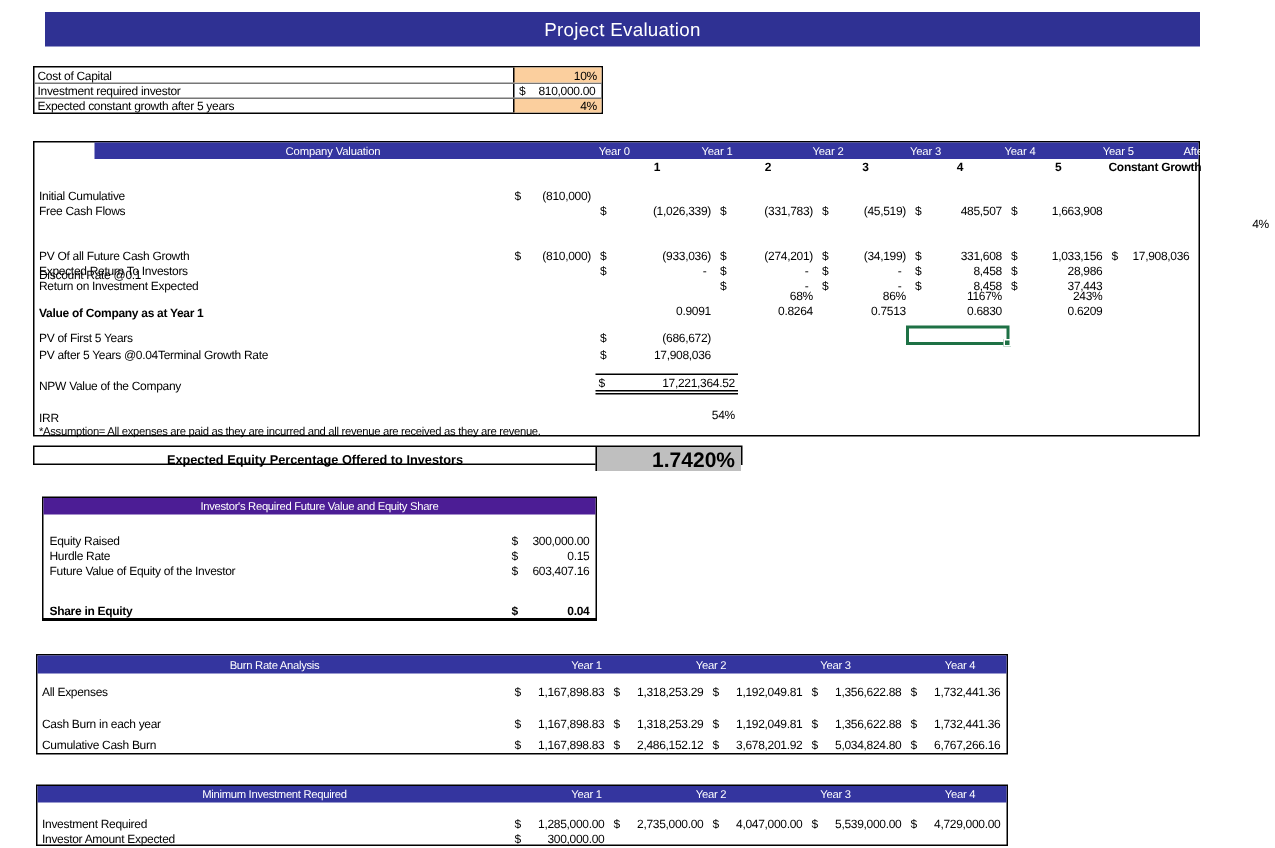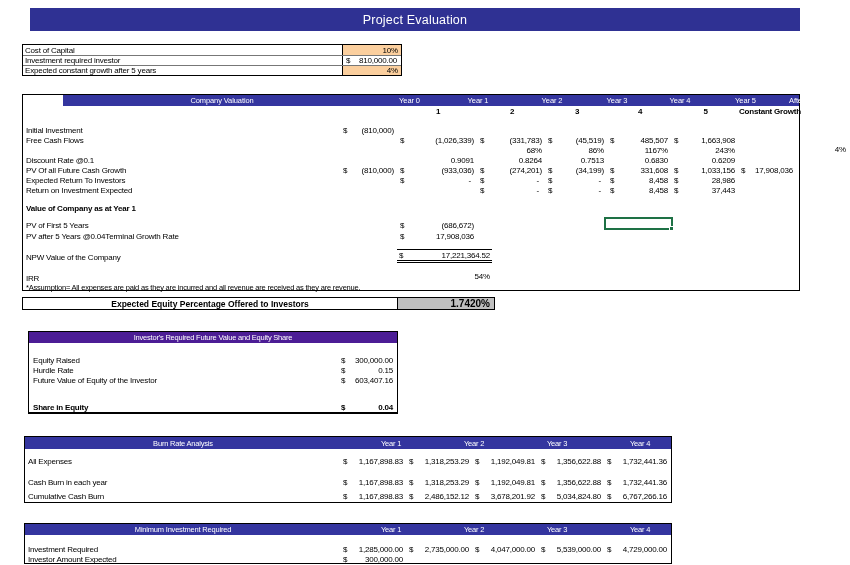--- a/index.html
+++ b/index.html
@@ -39,37 +39,37 @@
   .sp5 { height: 5px; } .sp8 { height: 8px; } .sp10 { height: 10px; }
   .hdr { background: #34359F; color: #fff; font-size: 7.5px; letter-spacing: -0.1px; margin-left: 40px; }
   .hdr > div { text-align: center; white-space: nowrap; }
   .sub > div { text-align: center; font-weight: bold; white-space: nowrap; }
   .c1 { grid-column: 1; } .c2 { grid-column: 2; } .c3 { grid-column: 3; } .c4 { grid-column: 4; }
   .c5 { grid-column: 5; } .c6 { grid-column: 6; } .c7 { grid-column: 7; } .c8 { grid-column: 8; }
   .cspan { grid-column: 1 / 9; }
   .lbl { padding-left: 3px; white-space: nowrap; }
   .mc { display: flex; justify-content: space-between; align-items: center; padding: 0 4px 0 2px; white-space: nowrap; }
   .mc .dashv { padding-right: 3px; }
-  .rnum { text-align: right; padding-right: 4px; white-space: nowrap; }
+  .rnum { text-align: right; padding-right: 4px; white-space: nowrap; margin-top: 48px; }
   .bold { font-weight: bold; }
   .note { font-size: 7.5px; padding-left: 3px; white-space: nowrap; }
 
   
   .sel-cell { left: 604px; top: 217px; width: 69px; height: 13px; border: 2px solid #1E7145; background: transparent; }
   .sel-handle { position: absolute; right: -3px; bottom: -3px; width: 5px; height: 5px; background: #1E7145; border: 1px solid #fff; }
   .npw-cell { left: 397px; top: 249px; width: 95px; height: 14px;
     border-top: 1px solid #000; border-bottom: 3px double #000;
     display: flex; justify-content: space-between; align-items: center; padding: 0 2px; background: #fff; }
   .irr-val { left: 400px; top: 272px; width: 90px; text-align: right; }
   .out-pct { left: 800px; top: 145px; width: 46px; text-align: right; }
 
   
   .equity { left: 22px; top: 297px; width: 473px; height: 13px; border: 1px solid #000; display: grid; grid-template-columns: 1fr 97px; }
   .eq-label { display: flex; align-items: center; justify-content: center; font-weight: bold; font-size: 8.5px; letter-spacing: 0; }
-  .eq-val { background: #BFBFBF; border-left: 1px solid #000; display: flex; align-items: center; justify-content: flex-end; padding-right: 4px; font-weight: bold; font-size: 10px; letter-spacing: 0; }
+  .eq-val { background: #BFBFBF; border-left: 1px solid #000; display: flex; align-items: center; justify-content: flex-end; padding-right: 4px; font-weight: bold; font-size: 14px; letter-spacing: 0; }
 
   
   .inv { left: 28px; top: 331px; width: 370px; height: 83px; border: 1px solid #000; border-bottom-width: 2px; background: #fff; }
   .inv-hdr { height: 11px; background: #4c1d95; color: #fff; display: flex; align-items: center; justify-content: center; font-size: 7.5px; }
   .inv-sp12 { height: 12px; } .inv-sp17 { height: 17px; }
   .inv-row { display: grid; grid-template-columns: 1fr 58px; height: 10px; align-items: center; }
   .inv-row .lbl { padding-left: 4px; }
   .inv-total { height: 11px; font-weight: bold; }
 
   
@@ -125,21 +125,21 @@
       <div class="c3">1</div>
       <div class="c4">2</div>
       <div class="c5">3</div>
       <div class="c6">4</div>
       <div class="c7">5</div>
       <div class="c8">Constant Growth</div>
     </div>
     <div class="sp8"></div>
 
     <div class="vrow h10">
-      <div class="c1 lbl">Initial Investment</div>
+      <div class="c1 lbl">Initial Cumulative</div>
       <div class="c2 mc">
         <span>$</span>
         <span>(810,000)</span>
       </div>
     </div>
 
     <div class="vrow h10">
       <div class="c1 lbl">Free Cash Flows</div>
       <div class="c3 mc">
           <span>$</span>

